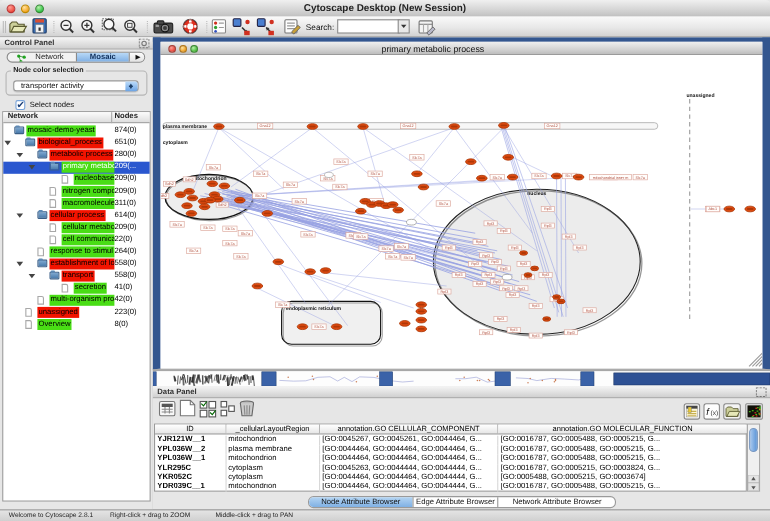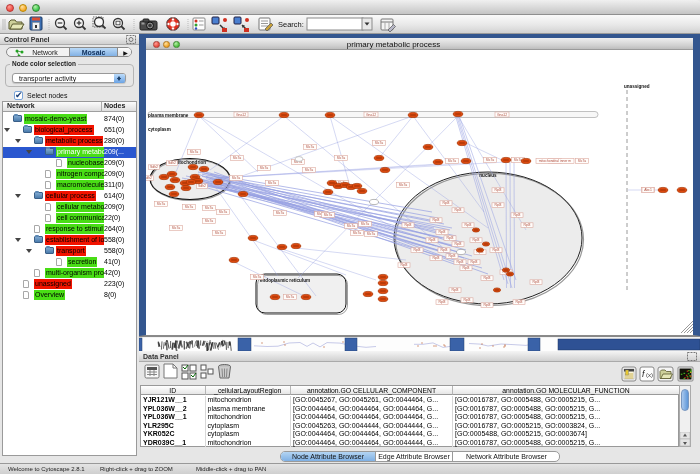--- a/index.html
+++ b/index.html
@@ -122,20 +122,21 @@
     border-top:1px solid #999; font-size:6px; color:#222; }
   #statusbar span { position:absolute; top:1.5px; }
 </style>
 </head>
 <body>
 
 <div class="abs" id="titlebar">
   <div class="tl" style="left:6px; background:radial-gradient(circle at 35% 30%,#ff9d95,#ee4f42 70%); border:0.5px solid #b33;"></div>
   <div class="tl" style="left:19px; background:radial-gradient(circle at 35% 30%,#ffe2a0,#f5a623 70%); border:0.5px solid #b80;"></div>
   <div class="tl" style="left:32px; background:radial-gradient(circle at 35% 30%,#b6f0a8,#35c649 70%); border:0.5px solid #383;"></div>
+  <div id="title-text">Cytoscape Desktop (New Session)</div>
 </div>
 
 <div class="abs" id="toolbar">
 
   <svg width="700" height="19" style="position:absolute;left:0;top:0">
     <g transform="translate(2,2)">
       <line x1="1" y1="2" x2="1" y2="13" stroke="#bbb"></line>
         <line x1="3" y1="2" x2="3" y2="13" stroke="#bbb"></line>
     </g>
 

